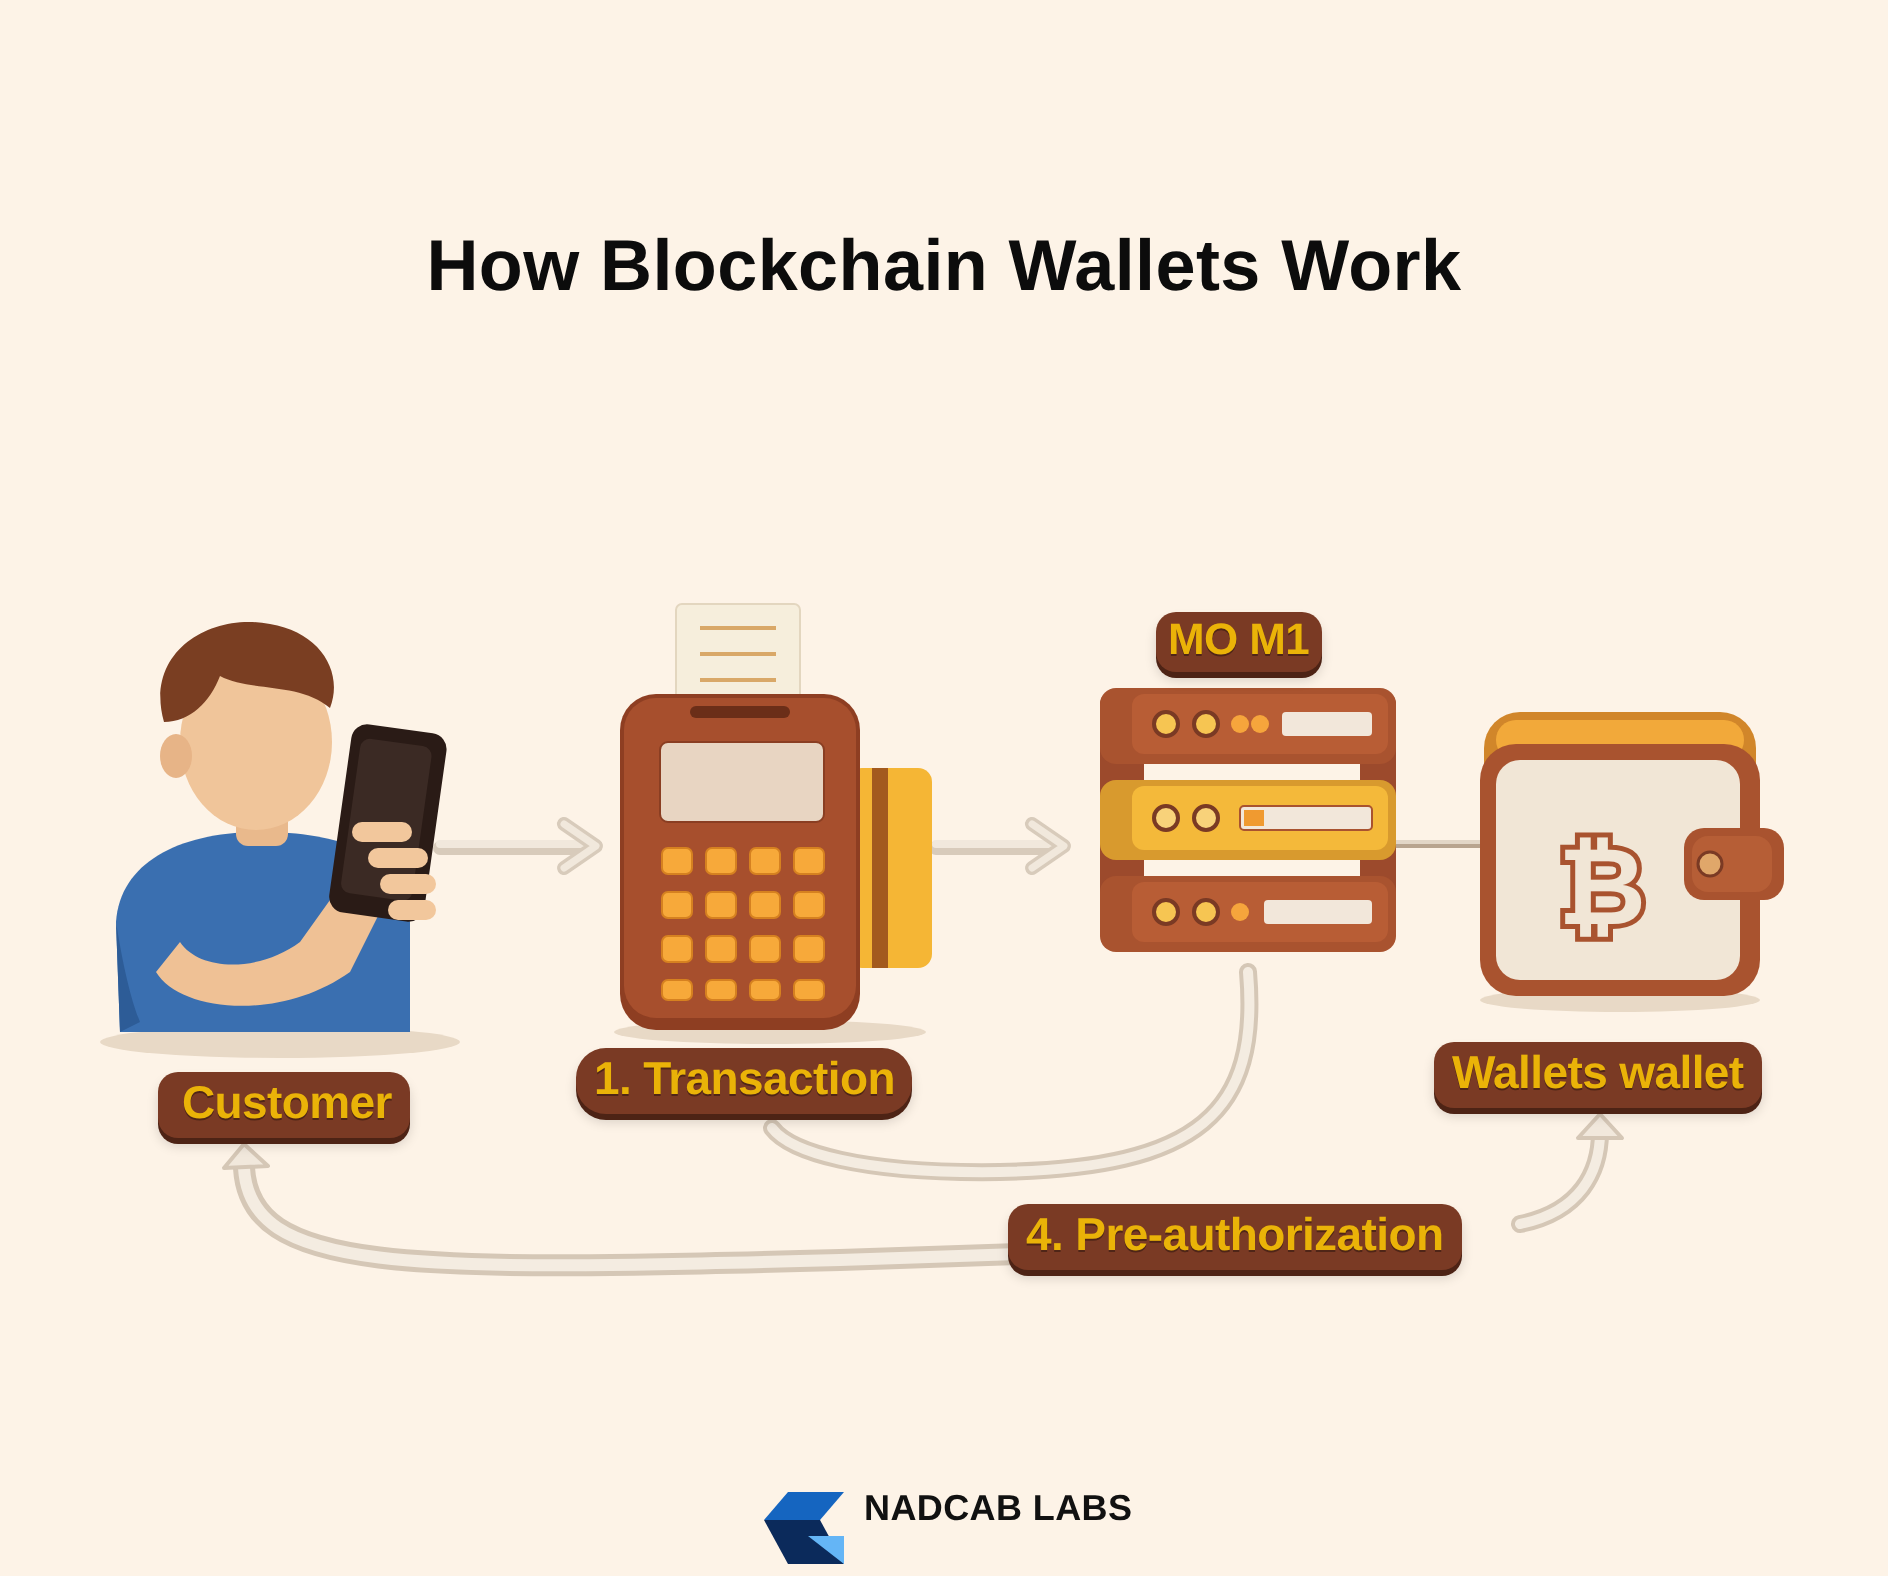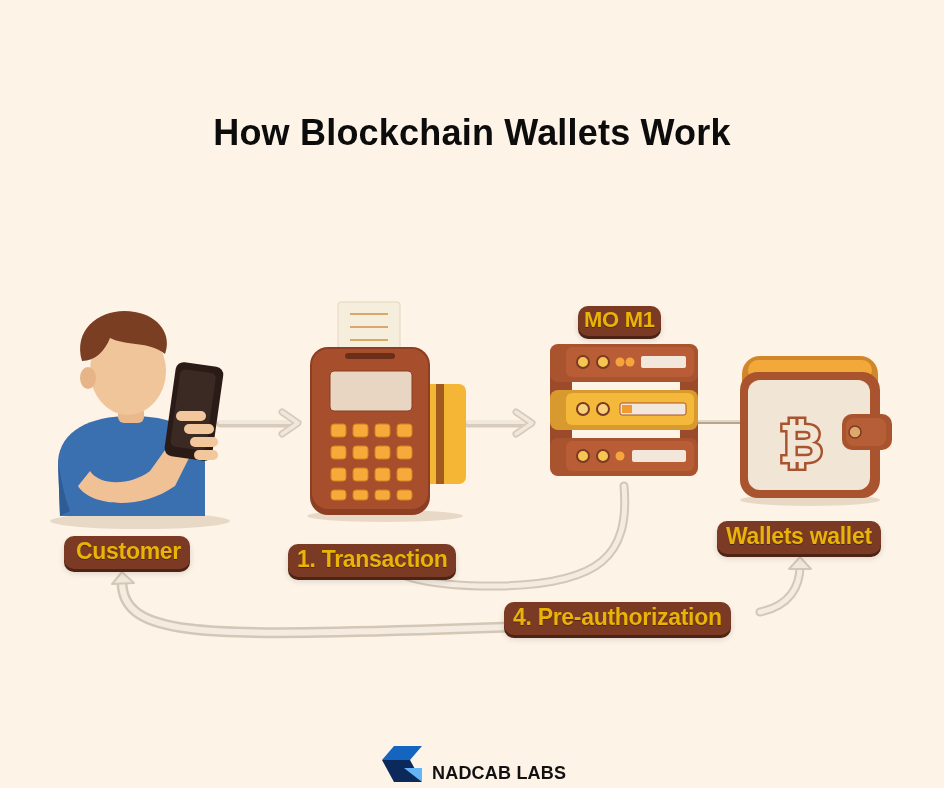--- a/index.html
+++ b/index.html
@@ -17,21 +17,21 @@
   .label {
     position: absolute; padding: 2px 9px 4px;
     background: #7A3A24; color: #eab308; font-weight: 700; font-size: 23px;
     border-radius: 10px; white-space: nowrap;
     box-shadow: 0 3px 0 #4d2315, 0 4px 6px rgba(0,0,0,0.15);
     text-shadow: 0 1px 0 rgba(0,0,0,0.35);
     letter-spacing: -0.3px;
   }
   .server-label { font-size: 22px; padding: 1px 6px 3px; }
   .logo {
-    position: absolute; left: 380px; top: 728px; display: flex; align-items: flex-end; gap: 8px;
+    position: absolute; left: 380px; top: 728px; display: flex; align-items: flex-start; gap: 8px;
   }
   .logo-text { font-weight: 700; font-size: 18px; color: #111; letter-spacing: 0.2px; }
 </style>
 </head>
 <body>
 
 <div class="stage">
 
   <div class="title">How Blockchain Wallets Work</div>
 
@@ -176,22 +176,22 @@
       <rect x="748" y="364" width="122" height="110" rx="12" fill="#F1E6D6"></rect>
 
       <rect x="842" y="398" width="50" height="36" rx="10" fill="#A9532F"></rect>
       <rect x="846" y="402" width="40" height="28" rx="8" fill="#B65E36"></rect>
       <circle cx="855" cy="416" r="6" fill="#E0A76A" stroke="#7A3A24" stroke-width="1.5"></circle>
 
       <text x="801" y="446" text-anchor="middle" font-family="Liberation Sans, sans-serif" font-size="54" font-weight="700" fill="#F1E6D6" stroke="#A9532F" stroke-width="5" paint-order="stroke">₿</text>
     </g>
   </svg>
 
-  <div class="label" style="left:64px; top:520px;padding-left:12px;">Customer</div>
-  <div class="label" style="left:288px; top:528px;">1. Transaction</div>
+  <div class="label" style="left:79px; top:520px;padding-left:12px;">Customer</div>
+  <div class="label" style="left:288px; top:508px;border-radius:15px;">1. Transaction</div>
   <div class="label server-label" style="left:578px; top:290px;">MO M1</div>
   <div class="label" style="left:717px; top:505px;">Wallets wallet</div>
   <div class="label" style="left:504px; top:586px;">4. Pre-authorization</div>
 
   <div class="logo">
     <svg width="44" height="40" viewBox="0 0 44 40">
       <polygon points="14,2 42,2 30,16 2,16" fill="#1565C0"></polygon>
       <polygon points="2,16 30,16 42,38 14,38" fill="#0B2A5B"></polygon>
       <polygon points="24,24 42,24 42,38" fill="#64B5F6"></polygon>
     </svg>

